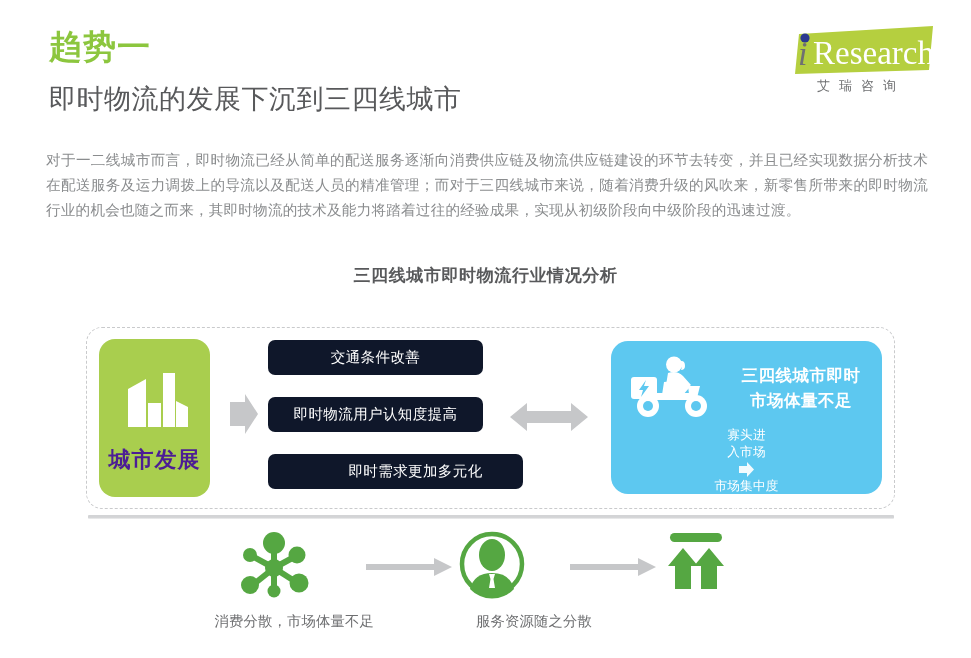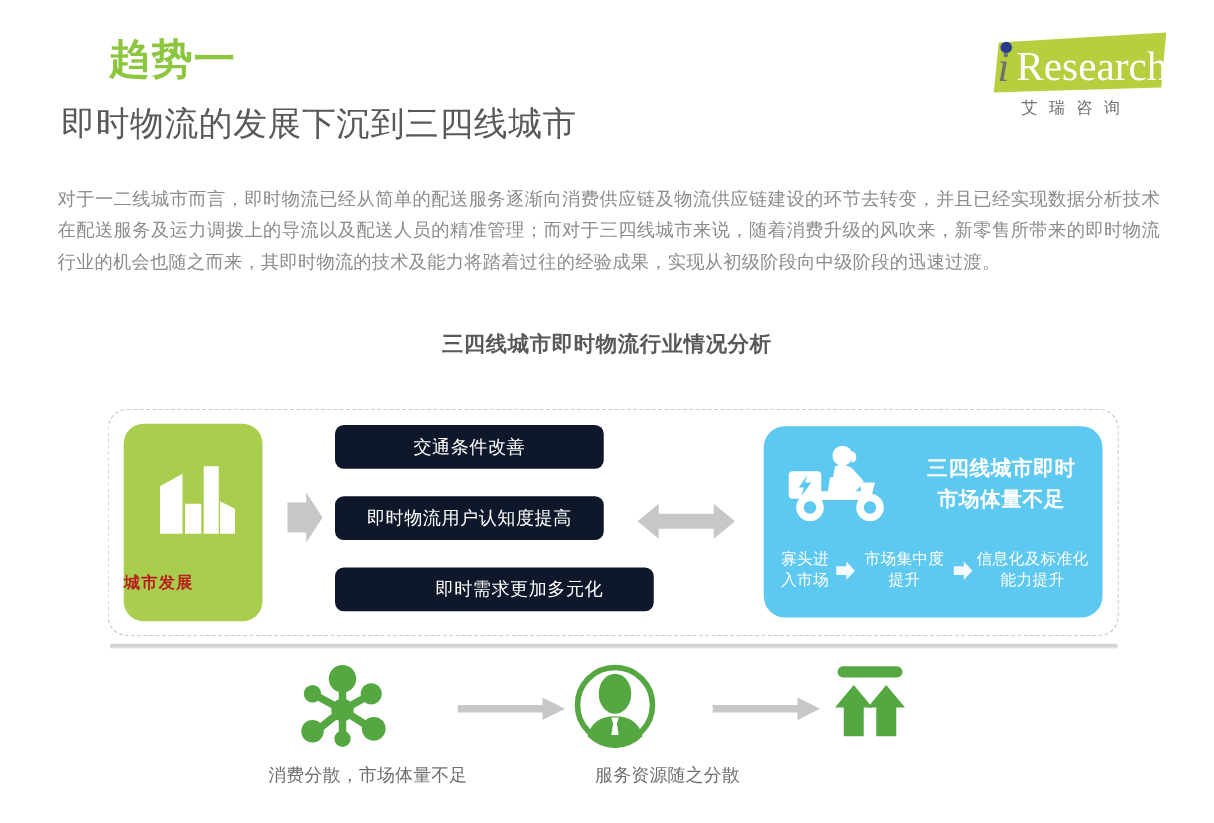--- a/index.html
+++ b/index.html
@@ -21,21 +21,20 @@
   
   .trend-label {
     position: absolute;
     left: 49px;
     top: 30px;
     font-size: 33px;
     font-weight: 700;
     color: #8cc63e;
     letter-spacing: 1px;
     line-height: 1;
-    margin-left: 38px;
   }
   .main-title {
     position: absolute;
     left: 49px;
     top: 86px;
     font-size: 27px;
     font-weight: 400;
     color: #58595b;
     letter-spacing: 0.5px;
     line-height: 1;
@@ -114,22 +113,23 @@
     position: absolute;
     left: 50%;
     top: 30px;
     transform: translateX(-50%);
   }
   .city-card .label {
     position: absolute;
     left: 0;
     right: 0;
     bottom: 22px;
-    color: #b91c1c;
-    font-size: 13px;
+    text-align: center;
+    color: #4c1d95;
+    font-size: 22px;
     font-weight: 700;
     letter-spacing: 1px;
   }
 
   
   .arrow-right-small {
     position: absolute;
     left: 228px;
     top: 392px;
   }
@@ -189,20 +189,21 @@
   }
   .bp-steps {
     position: absolute;
     left: 10px;
     top: 86px;
     width: 251px;
     height: 58px;
     display: flex;
     align-items: center;
     justify-content: space-between;
+    flex-direction: column;
   }
   .bp-step {
     color: #ffffff;
     font-size: 12.6px;
     line-height: 17px;
     text-align: center;
     letter-spacing: 0.2px;
   }
   .bp-step.s0 { width: 46px; }
   .bp-step.s1 { width: 74px; }

